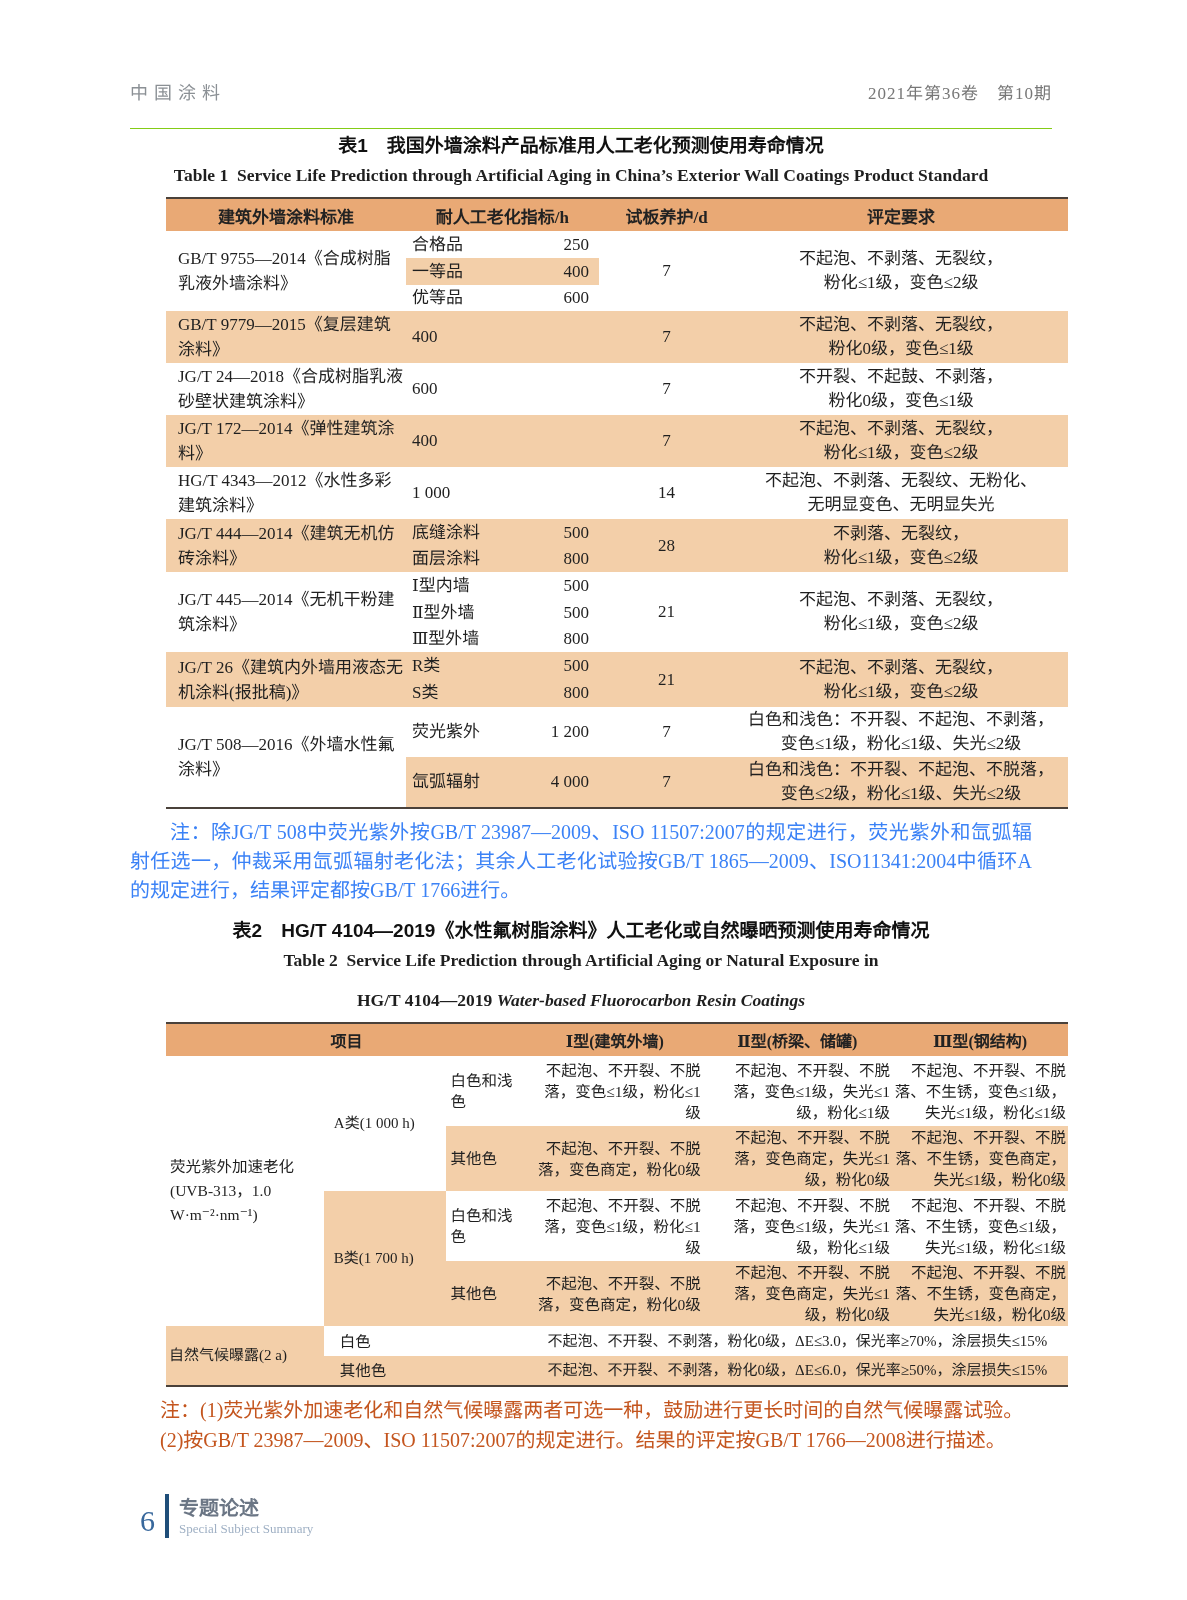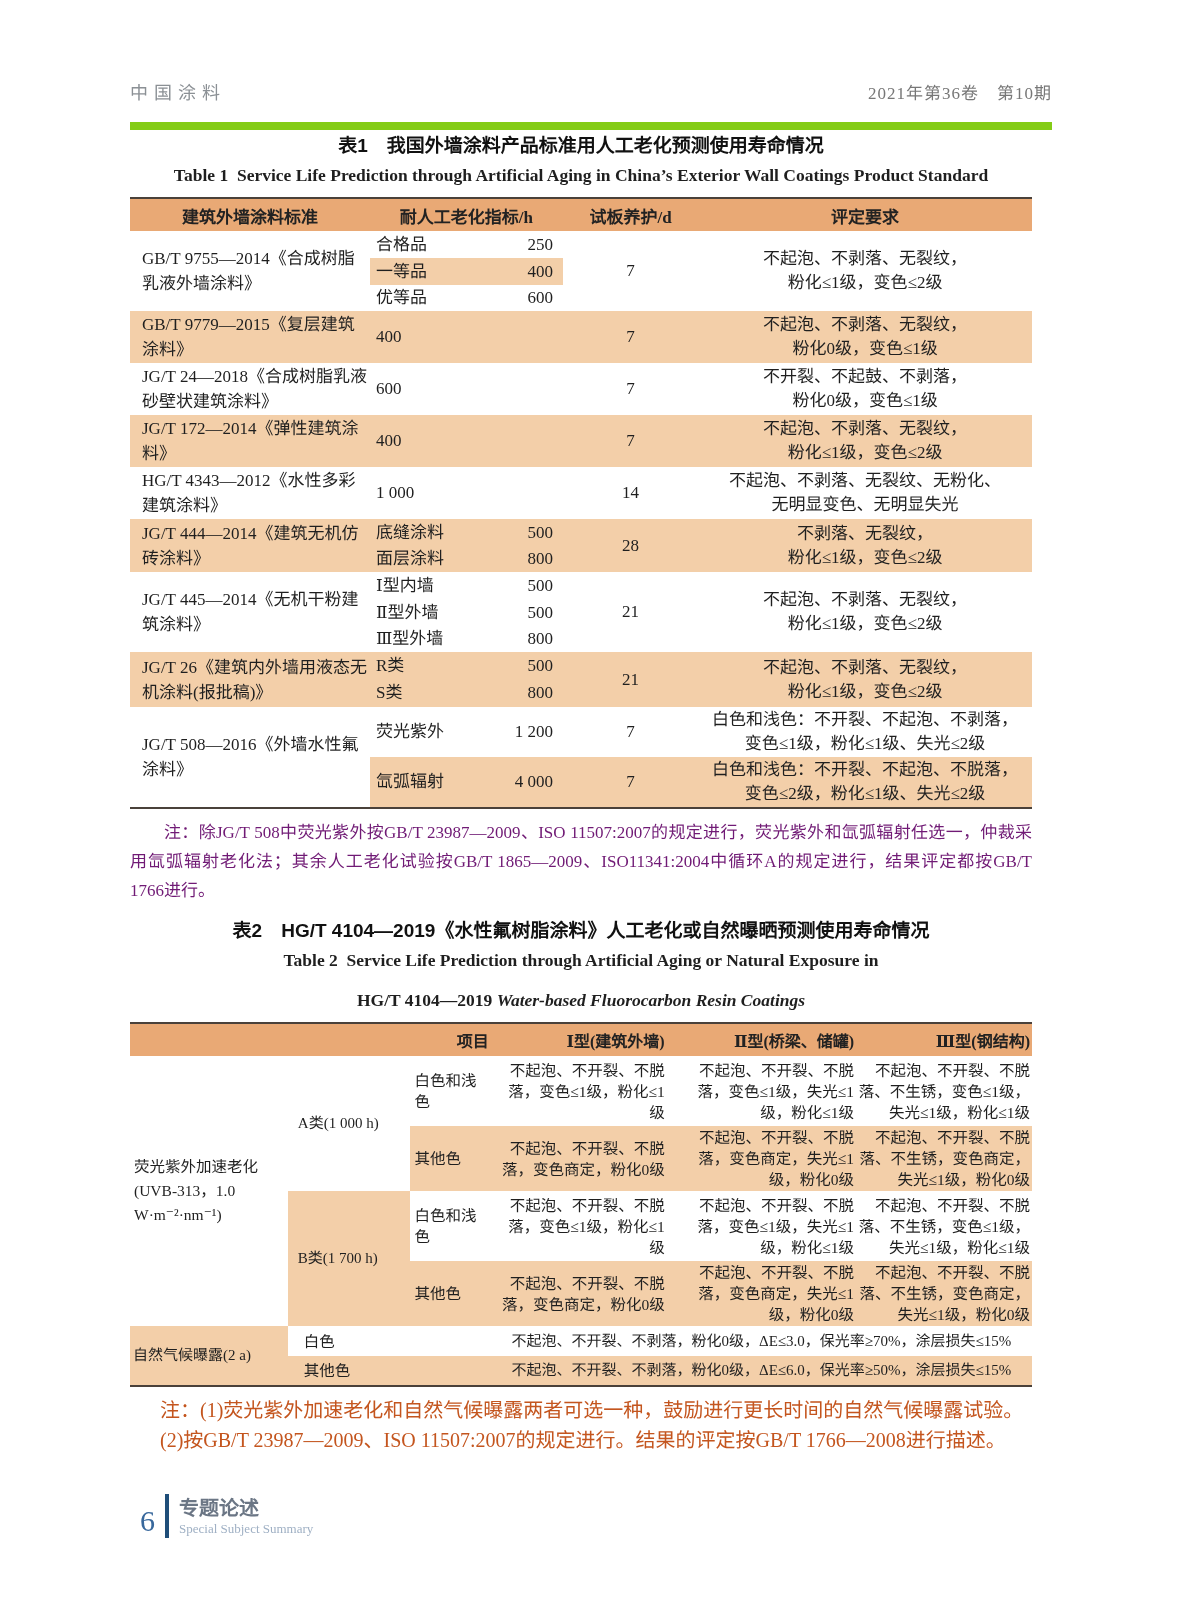--- a/index.html
+++ b/index.html
@@ -1,50 +1,50 @@
 <!DOCTYPE html>
 <html lang="zh-CN"><head>
 <meta charset="utf-8">
 <style>
   html,body{margin:0;padding:0;background:#ffffff;}
   .page{position:relative;width:1187px;height:1600px;background:#fff;overflow:hidden;
         font-family:"Liberation Serif","DejaVu Serif",serif;color:#1f1f1f;}
   .page-header{position:absolute;left:130px;top:78px;width:922px;display:flex;
-        justify-content:space-between;align-items:flex-end;padding-bottom:18px;
-        border-bottom:8px solid #84cc16;}
+        justify-content:space-between;align-items:flex-end;padding-bottom:24px;
+        border-bottom:1px solid #84cc16;}
   .journal{font-family:"Liberation Sans","DejaVu Sans",sans-serif;font-size:18px;
         letter-spacing:6px;color:#8b9095;}
   .issue{font-size:17px;color:#777;letter-spacing:1px;}
   .content{position:absolute;left:130px;top:110px;width:902px;}
   .tbl-title-cn{text-align:center;font-size:19px;font-weight:bold;margin-top:20px;
         font-family:"Liberation Sans","DejaVu Sans",sans-serif;color:#111;}
   .tbl-title-en{text-align:center;font-size:17.5px;font-weight:bold;margin-top:5px;line-height:26px;}
   .it{font-style:italic;}
   table{width:100%;border-collapse:collapse;table-layout:fixed;margin-top:9px;
-        border-top:2px solid #4a413a;border-bottom:2px solid #4a413a;}
+        border-top:2px solid #4a413a;border-bottom:2px solid #4a413a;margin-left:36px;}
   th{background:#e9a975;font-weight:bold;font-size:17px;padding:3px 2px;color:#222;}
   td{vertical-align:middle;padding:1px 2px;}
   .t1 td{font-size:17px;line-height:24px;}
   .t1 .std{text-align:left;padding-left:12px;line-height:25px;}
   .t1 .lab{text-align:left;padding-left:6px;}
   .t1 .val{text-align:right;padding-right:10px;}
   .t1 .single{text-align:left;padding-left:6px;}
   .t1 .cur{text-align:center;}
   .t1 .crit{text-align:center;white-space:pre-line;line-height:24px;}
   tr.band td,td.band{background:#f3cfa9;}
-  .t2 th{font-size:16px;text-align:right;}
+  .t2 th{font-size:16px;}
   .t2 td{font-size:15.5px;line-height:21px;}
   .t2 .uvlab{text-align:left;padding-left:4px;padding-right:6px;line-height:24px;font-size:15.5px;}
   .t2 .cls{text-align:left;padding-left:10px;white-space:nowrap;font-size:15px;}
   .t2 .clr{text-align:left;padding-left:5px;padding-right:14px;line-height:21px;}
   .t2 .c{text-align:right;}
   .t2 .natlab{text-align:left;padding-left:3px;white-space:nowrap;font-size:15px;}
   .t2 .natclr{text-align:left;padding-left:16px;}
   .t2 .natcrit{text-align:center;white-space:nowrap;font-size:15px;}
-  .note1{color:#701a75;font-size:17px;line-height:29px;text-indent:2em;margin:9px 0 0 0;
+  .note1{color:#3b82f6;font-size:20px;line-height:29px;text-indent:2em;margin:9px 0 0 0;
         text-align:justify;}
   .note2{color:#c4551e;font-size:20px;line-height:30px;margin-top:8px;padding-left:30px;}
   .footer{position:absolute;left:140px;top:1494px;display:flex;align-items:stretch;}
   .page-num{font-size:30px;color:#38689c;align-self:flex-end;margin-right:10px;line-height:34px;}
   .bar{width:4px;background:#1f4e79;margin-right:10px;}
   .sec-cn{font-family:"Liberation Sans","DejaVu Sans",sans-serif;font-size:20px;
         font-weight:bold;color:#6b7685;line-height:24px;padding-top:2px;}
   .sec-en{font-size:13px;color:#9fb0c4;line-height:18px;}
 </style>
 </head>

